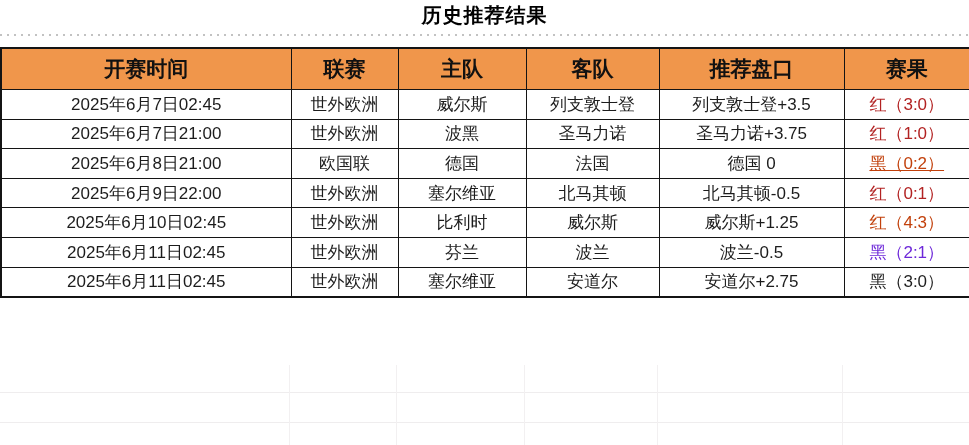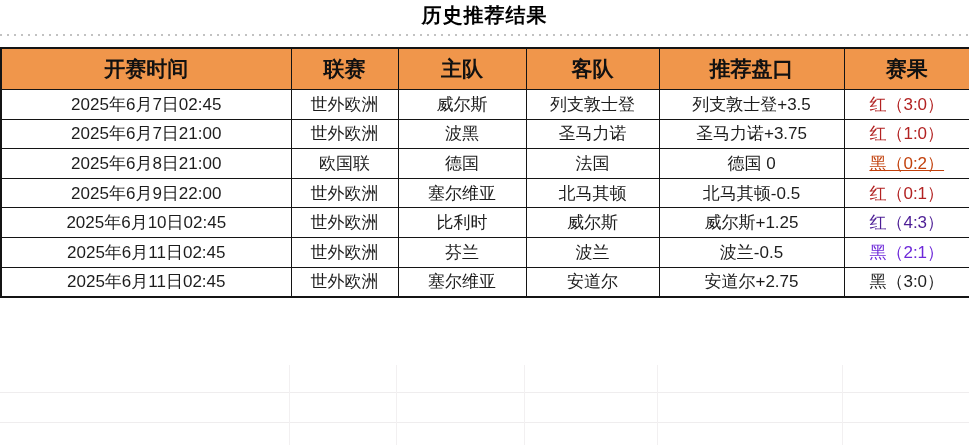--- a/index.html
+++ b/index.html
@@ -94,21 +94,21 @@
       <td>北马其顿</td>
       <td>北马其顿-0.5</td>
       <td style="color: rgb(178, 34, 34);">红（0:1）</td>
     </tr>
     <tr>
       <td>2025年6月10日02:45</td>
       <td>世外欧洲</td>
       <td>比利时</td>
       <td>威尔斯</td>
       <td>威尔斯+1.25</td>
-      <td style="color: #4c1d95;">红（4:3）</td>
+      <td style="color: #c2410c;">红（4:3）</td>
     </tr>
     <tr>
       <td>2025年6月11日02:45</td>
       <td>世外欧洲</td>
       <td>芬兰</td>
       <td>波兰</td>
       <td>波兰-0.5</td>
       <td style="color: #6d28d9;">黑（2:1）</td>
     </tr>
     <tr>

